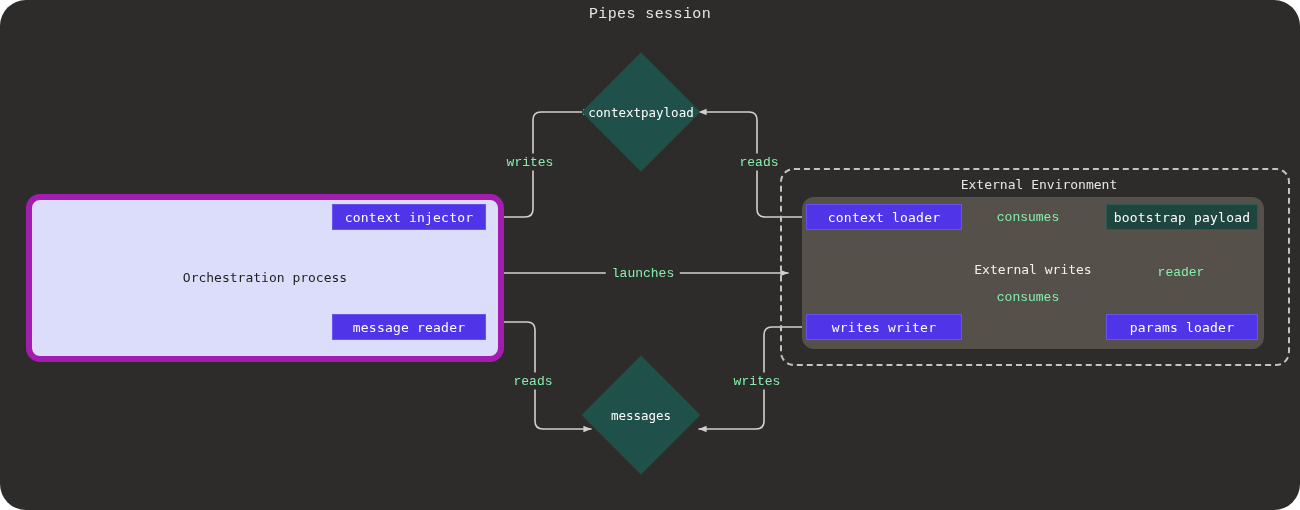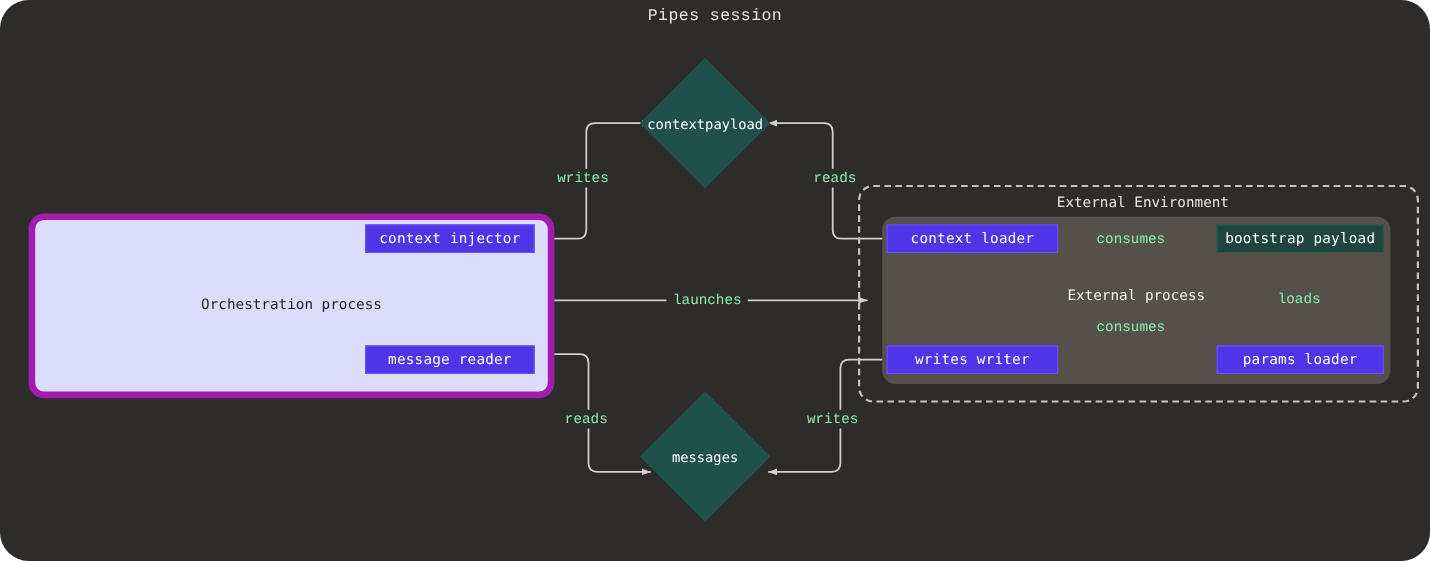--- a/index.html
+++ b/index.html
@@ -204,21 +204,21 @@
 
   <div class="orchestration">
     <div class="cluster-label">Orchestration process</div>
   </div>
 
   <div class="ext-env">
     <div class="cluster-label">External Environment</div>
   </div>
 
   <div class="ext-proc">
-    <div class="cluster-label">External process</div>
+    <div class="cluster-label">External writes</div>
   </div>
 
   <div class="node purple" style="left:332px; top:204px; width:154px;">context injector</div>
 
   <div class="node purple" style="left:806px; top:204px; width:156px;">context loader</div>
 
   <div class="node purple" style="left:332px; top:314px; width:154px;">message reader</div>
 
   <div class="node purple" style="left:806px; top:314px; width:156px;">writes writer</div>
 
@@ -248,15 +248,15 @@
   <div class="edge-label" style="left: 643px; top: 273px; background: rgb(46, 44, 43); padding: 1px 6px;">launches</div>
 
   <div class="edge-label" style="left: 533px; top: 381px; background: rgb(46, 44, 43); padding: 1px 6px;">reads</div>
 
   <div class="edge-label" style="left: 757px; top: 381px; background: rgb(46, 44, 43); padding: 1px 6px;">writes</div>
 
   <div class="edge-label" style="left: 1028px; top: 217px; background: rgb(86, 80, 75); padding: 1px 6px;">consumes</div>
 
   <div class="edge-label" style="left: 1028px; top: 297px; background: rgb(86, 80, 75); padding: 1px 6px;">consumes</div>
 
-  <div class="edge-label" style="left: 1181px; top: 272px; background: rgb(86, 80, 75); padding: 1px 6px;">loads</div>
+  <div class="edge-label" style="left: 1181px; top: 272px; background: rgb(86, 80, 75); padding: 1px 6px;">reader</div>
 
 </div>
 
 </body></html>

